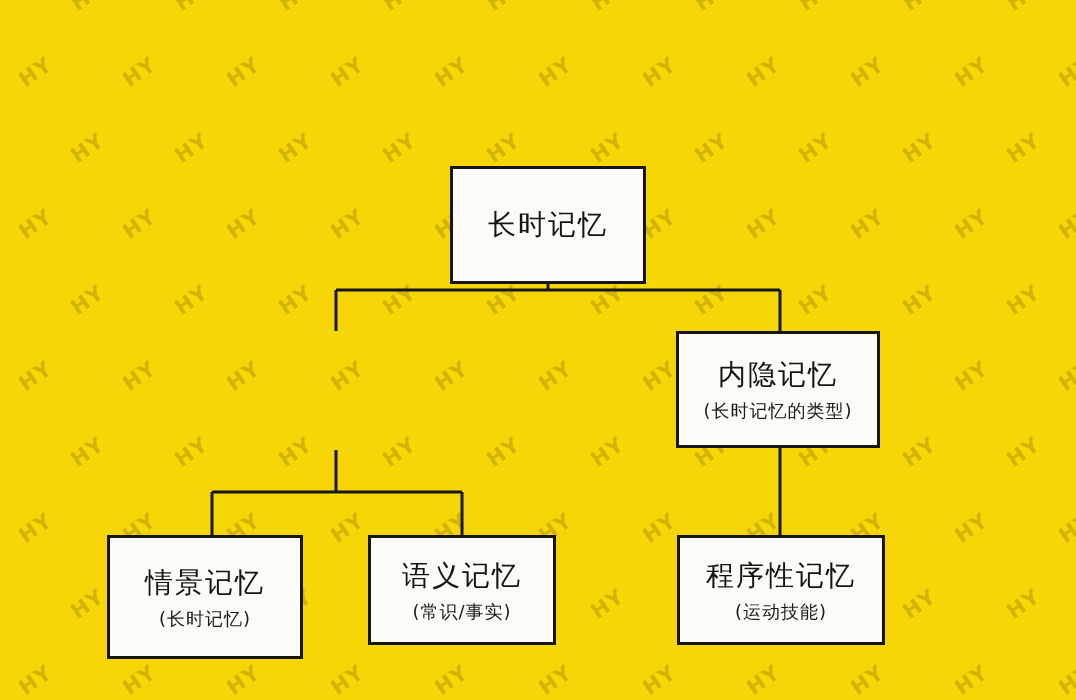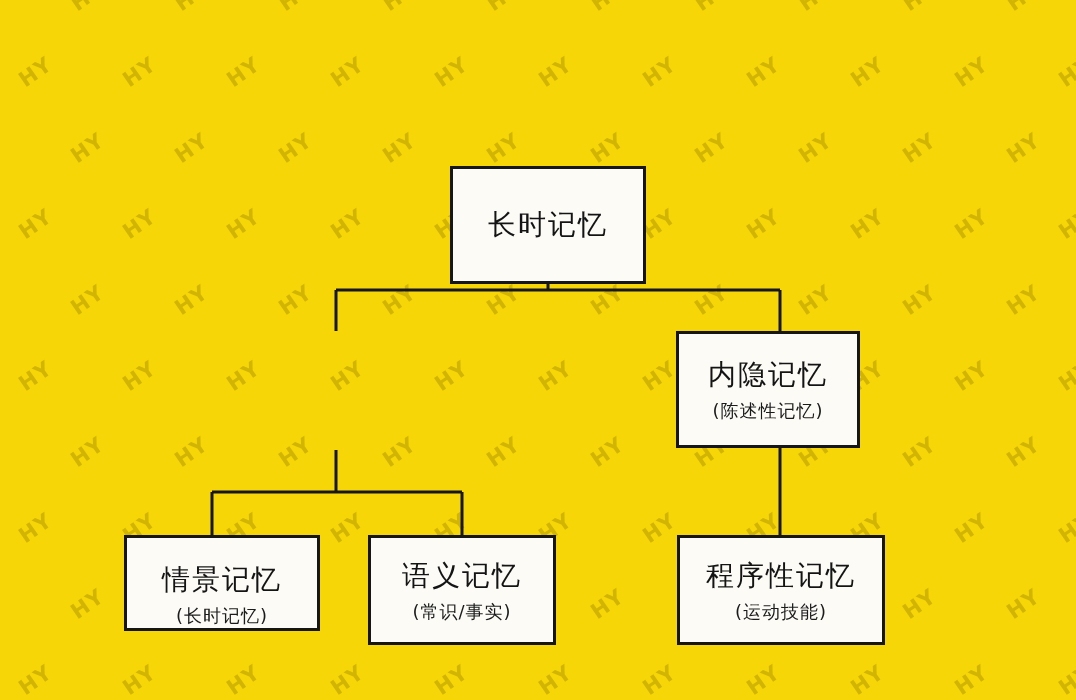--- a/index.html
+++ b/index.html
@@ -63,22 +63,22 @@
     color: #141414;
   }
   .node-sublabel {
     font-size: 18px;
     letter-spacing: 1px;
     color: #1b1b1b;
   }
   
   .n-root       { left: 450px; top: 130px; width: 196px; height: 118px; margin-top: 36px; }
   .n-explicit   { left: 237px; top: 331px; width: 198px; height: 119px; }
-  .n-implicit   { left: 676px; top: 331px; width: 184px; height: 117px; }
-  .n-episodic   { left: 124px; top: 535px; width: 196px; height: 96px; justify-content: flex-end; }
+  .n-implicit   { left: 676px; top: 331px; width: 204px; height: 117px; }
+  .n-episodic   { left: 107px; top: 535px; width: 196px; height: 124px; }
   .n-semantic   { left: 368px; top: 535px; width: 188px; height: 110px; }
   .n-procedural { left: 677px; top: 535px; width: 208px; height: 110px; }
 </style>
 </head>
 <body>
 
 <div class="stage">
 
   <div class="watermark-layer">
       <span class="wm" style="left: -34px; top: -16px;">HY</span>
@@ -200,21 +200,21 @@
              M780 448 V535" stroke="#161616" stroke-width="3" fill="none"></path>
   </svg>
 
   <div class="node n-root">
     <div class="node-label">长时记忆</div>
   </div>
 
 
   <div class="node n-implicit">
     <div class="node-label">内隐记忆</div>
-    <div class="node-sublabel">(陈述性记忆)</div>
+    <div class="node-sublabel">(长时记忆的类型)</div>
   </div>
 
   <div class="node n-episodic">
     <div class="node-label">情景记忆</div>
     <div class="node-sublabel">(长时记忆)</div>
   </div>
 
   <div class="node n-semantic">
     <div class="node-label">语义记忆</div>
     <div class="node-sublabel">(常识/事实)</div>

